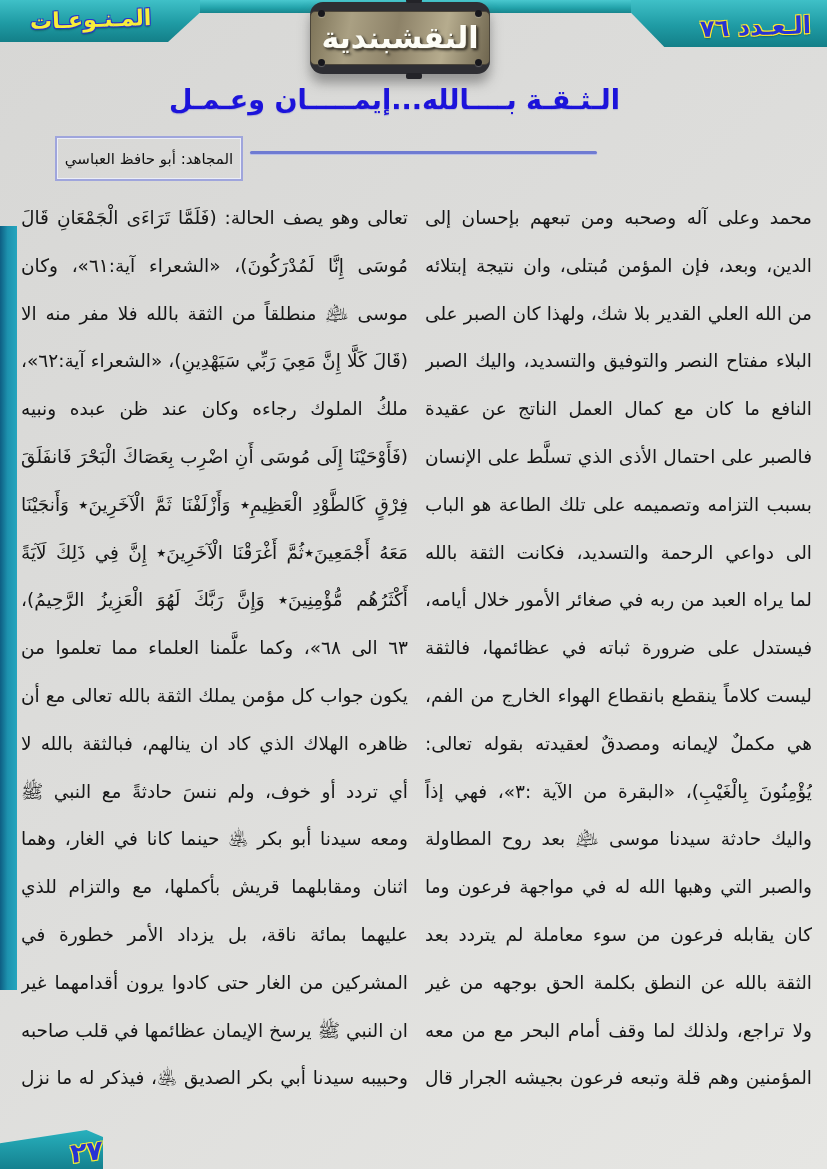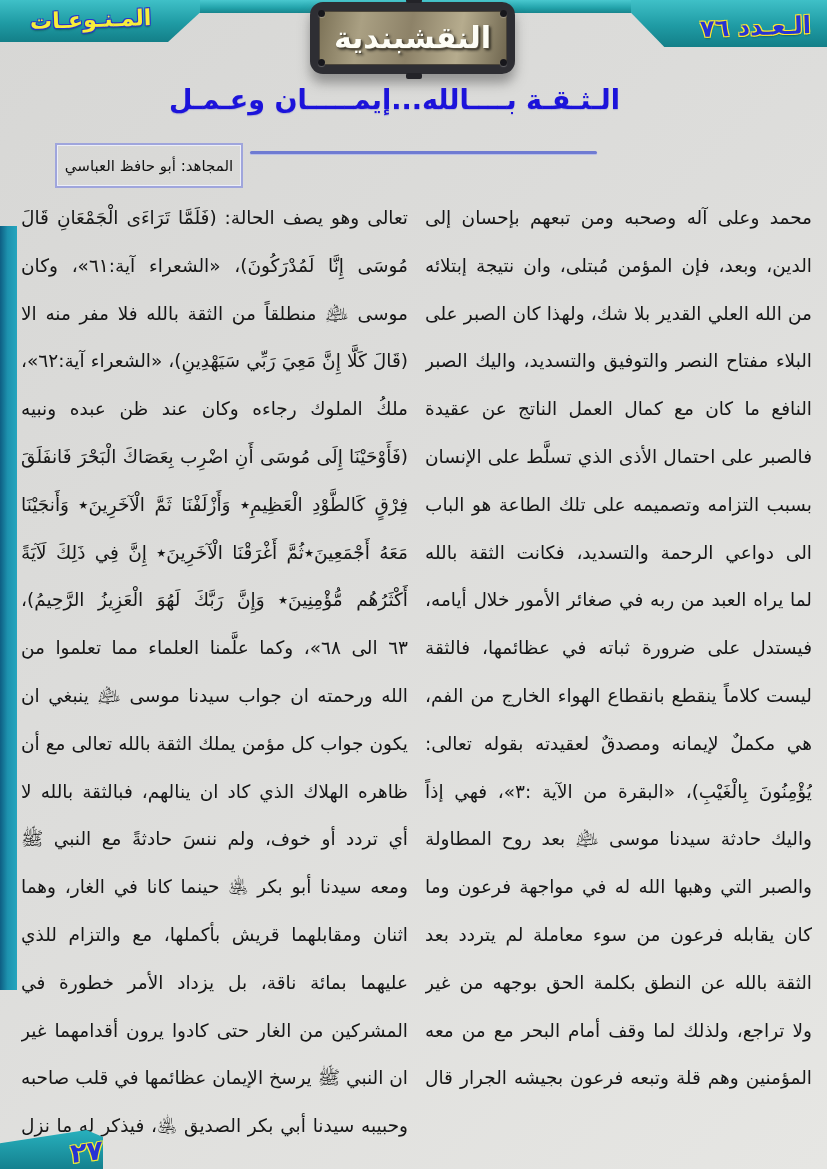--- a/index.html
+++ b/index.html
@@ -29,21 +29,21 @@
     text-shadow:-1px -1px 0 #2937c9,1px -1px 0 #2937c9,-1px 1px 0 #2937c9,1px 1px 0 #2937c9,0 2px 2px rgba(0,0,0,.35);
   }
   .issue-label{
     position:absolute;top:13px;right:16px;
     font-size:24px;font-weight:bold;color:#2633d4;direction:rtl;
     transform:rotate(-2deg);
     text-shadow:-1px -1px 0 #ffe92e,1px -1px 0 #ffe92e,-1px 1px 0 #ffe92e,1px 1px 0 #ffe92e,0 2px 2px rgba(0,0,0,.3);
   }
   
   .plaque{
-    position:absolute;left:310px;top:2px;width:205px;height:72px;
+    position:absolute;left:310px;top:2px;width:180px;height:72px;
     background:#2e2e33;border-radius:13px;
     box-shadow:0 9px 12px rgba(90,90,90,.55);
     display:flex;align-items:center;justify-content:center;
   }
   .plaque-inner{
     width:186px;height:52px;border-radius:5px;
     background:linear-gradient(100deg,#7d7358 0%,#aaa083 22%,#8d8268 48%,#b6ac8e 74%,#6f664f 100%);
     border:1px solid #4c463a;
     display:flex;align-items:center;justify-content:center;
   }
@@ -64,21 +64,21 @@
     text-align:center;direction:rtl;
     font-size:27px;font-weight:bold;color:#1c13da;
     text-shadow:0 1px 1px rgba(120,120,200,.4);
     white-space:nowrap;
   }
   .title-underline{
     position:absolute;left:250px;top:151px;width:347px;height:3px;
     background:#6f7bd2;border-radius:2px;box-shadow:0 1px 0 #b9bfe8;
   }
   .byline-box{
-    position:absolute;left:55px;top:143px;width:184px;height:41px;
+    position:absolute;left:55px;top:136px;width:184px;height:41px;
     border:2px solid #9fa5dc;box-shadow:0 0 0 1px #eceef8 inset;
     display:flex;align-items:center;justify-content:center;
     direction:rtl;font-size:15px;color:#111;background:transparent;
   }
   
   .col{
     position:absolute;top:194px;height:956px;direction:rtl;
     color:#161616;font-size:18.5px;
   }
   .col-right{left:425px;width:387px;}
@@ -159,21 +159,20 @@
       <div class="line">تعالى وهو يصف الحالة: (فَلَمَّا تَرَاءَى الْجَمْعَانِ قَالَ أَصْحَابُ</div>
       <div class="line">مُوسَى إِنَّا لَمُدْرَكُونَ)، «الشعراء آية:٦١»، وكان جواب سيدنا</div>
       <div class="line">موسى ﵇ منطلقاً من الثقة بالله فلا مفر منه الا اليه:</div>
       <div class="line">(قَالَ كَلَّا إِنَّ مَعِيَ رَبِّي سَيَهْدِينِ)، «الشعراء آية:٦٢»، ولم يخيِّب</div>
       <div class="line">ملكُ الملوك رجاءه وكان عند ظن عبده ونبيه موسى:</div>
       <div class="line">(فَأَوْحَيْنَا إِلَى مُوسَى أَنِ اضْرِب بِعَصَاكَ الْبَحْرَ فَانفَلَقَ فَكَانَ كُلُّ</div>
       <div class="line">فِرْقٍ كَالطَّوْدِ الْعَظِيمِ٭ وَأَزْلَفْنَا ثَمَّ الْآخَرِينَ٭ وَأَنجَيْنَا مُوسَى وَمَن</div>
       <div class="line">مَعَهُ أَجْمَعِينَ٭ثُمَّ أَغْرَقْنَا الْآخَرِينَ٭ إِنَّ فِي ذَلِكَ لَآيَةً وَمَا كَانَ</div>
       <div class="line">أَكْثَرُهُم مُّؤْمِنِينَ٭ وَإِنَّ رَبَّكَ لَهُوَ الْعَزِيزُ الرَّحِيمُ)، «الشعراء من آية</div>
       <div class="line">٦٣ الى ٦٨»، وكما علَّمنا العلماء مما تعلموا من فضل</div>
-      <div class="line">الله ورحمته ان جواب سيدنا موسى ﵇ ينبغي ان</div>
       <div class="line">يكون جواب كل مؤمن يملك الثقة بالله تعالى مع أن</div>
       <div class="line">ظاهره الهلاك الذي كاد ان ينالهم، فبالثقة بالله لا يبقى</div>
       <div class="line">أي تردد أو خوف، ولم ننسَ حادثةً مع النبي ﷺ</div>
       <div class="line">ومعه سيدنا أبو بكر ﵁ حينما كانا في الغار، وهما</div>
       <div class="line">اثنان ومقابلهما قريش بأكملها، مع والتزام للذي يعثر</div>
       <div class="line">عليهما بمائة ناقة، بل يزداد الأمر خطورة في اقتراب</div>
       <div class="line">المشركين من الغار حتى كادوا يرون أقدامهما غير</div>
       <div class="line">ان النبي ﷺ يرسخ الإيمان عظائمها في قلب صاحبه</div>
       <div class="line">وحبيبه سيدنا أبي بكر الصديق ﵁، فيذكر له ما نزل</div>
     </div>

